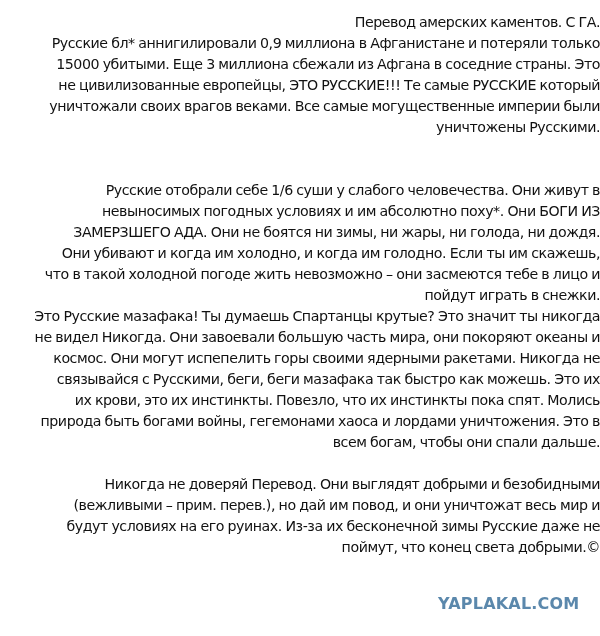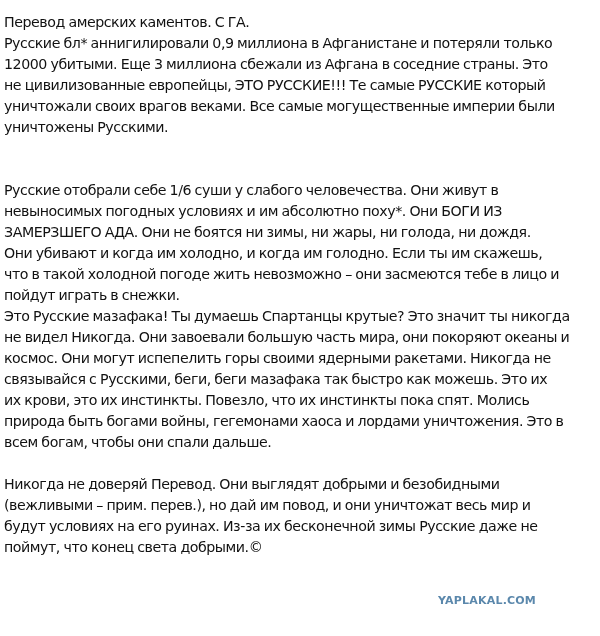--- a/index.html
+++ b/index.html
@@ -3,37 +3,37 @@
 <meta charset="utf-8">
 <style>
   html, body { margin:0; padding:0; background:#ffffff; }
   body { width:600px; height:636px; position:relative; overflow:hidden; }
   .doc {
     position:absolute; left:4px; top:12px; width:596px;
     font-family: "DejaVu Sans", sans-serif;
     font-size:14.2px; line-height:21px; color:#111111;
     letter-spacing:-0.45px; word-spacing:-0.5px;
   }
-  .line { white-space:nowrap; height:21px; }
+  .line { white-space:nowrap; height:21px;text-align:right; }
   .blank { height:21px; }
   .watermark {
     position:absolute; left:438px; top:594px;
     font-family: "DejaVu Sans", sans-serif; font-weight:bold;
-    font-size:11px; color:#5b88ac; letter-spacing:0.2px;
+    font-size:16px; color:#5b88ac; letter-spacing:0.2px;
   }
 </style>
 </head>
 <body>
 
 <div class="doc">
   <div class="line">Перевод амерских каментов. С ГА.</div>
 
   <div>
     <div class="line">Русские бл* аннигилировали 0,9 миллиона в Афганистане и потеряли только</div>
-    <div class="line">12000 убитыми. Еще 3 миллиона сбежали из Афгана в соседние страны. Это</div>
+    <div class="line">15000 убитыми. Еще 3 миллиона сбежали из Афгана в соседние страны. Это</div>
     <div class="line">не цивилизованные европейцы, ЭТО РУССКИЕ!!! Те самые РУССКИЕ который</div>
     <div class="line">уничтожали своих врагов веками. Все самые могущественные империи были</div>
     <div class="line">уничтожены Русскими.</div>
   </div>
   <div class="blank"></div>
 
   <div class="blank"></div>
 
   <div>
     <div class="line">Русские отобрали себе 1/6 суши у слабого человечества. Они живут в</div>

